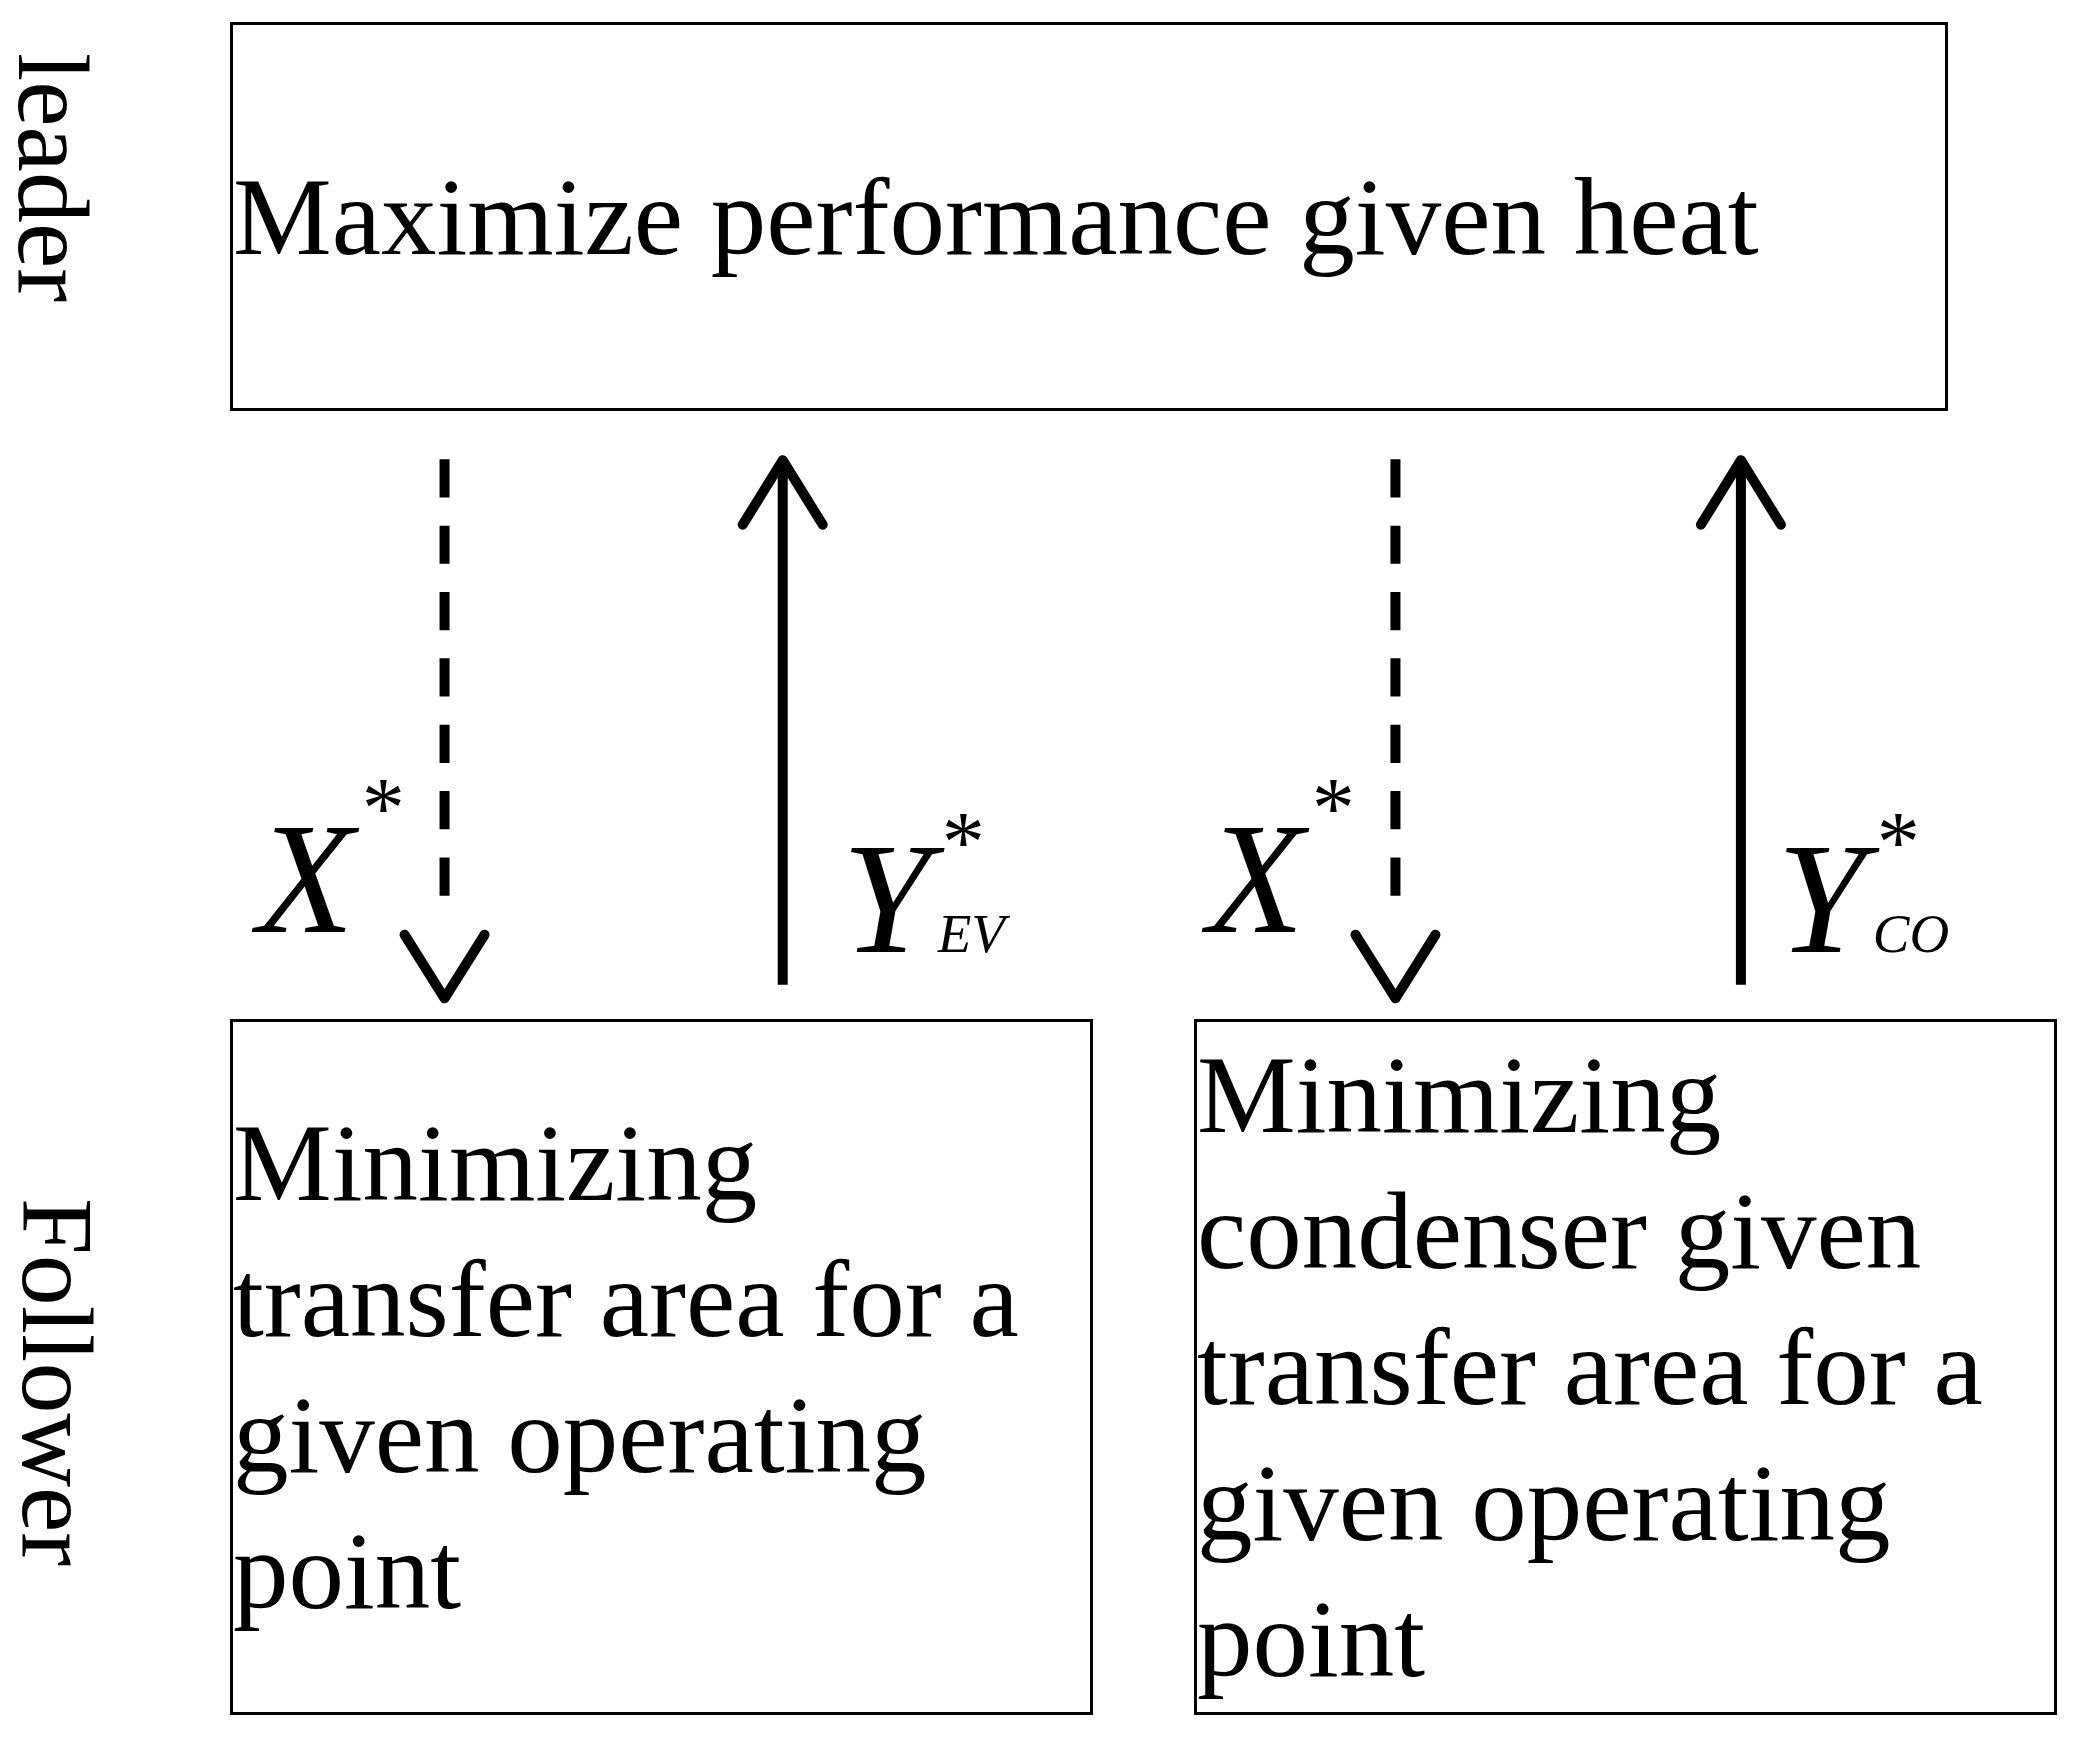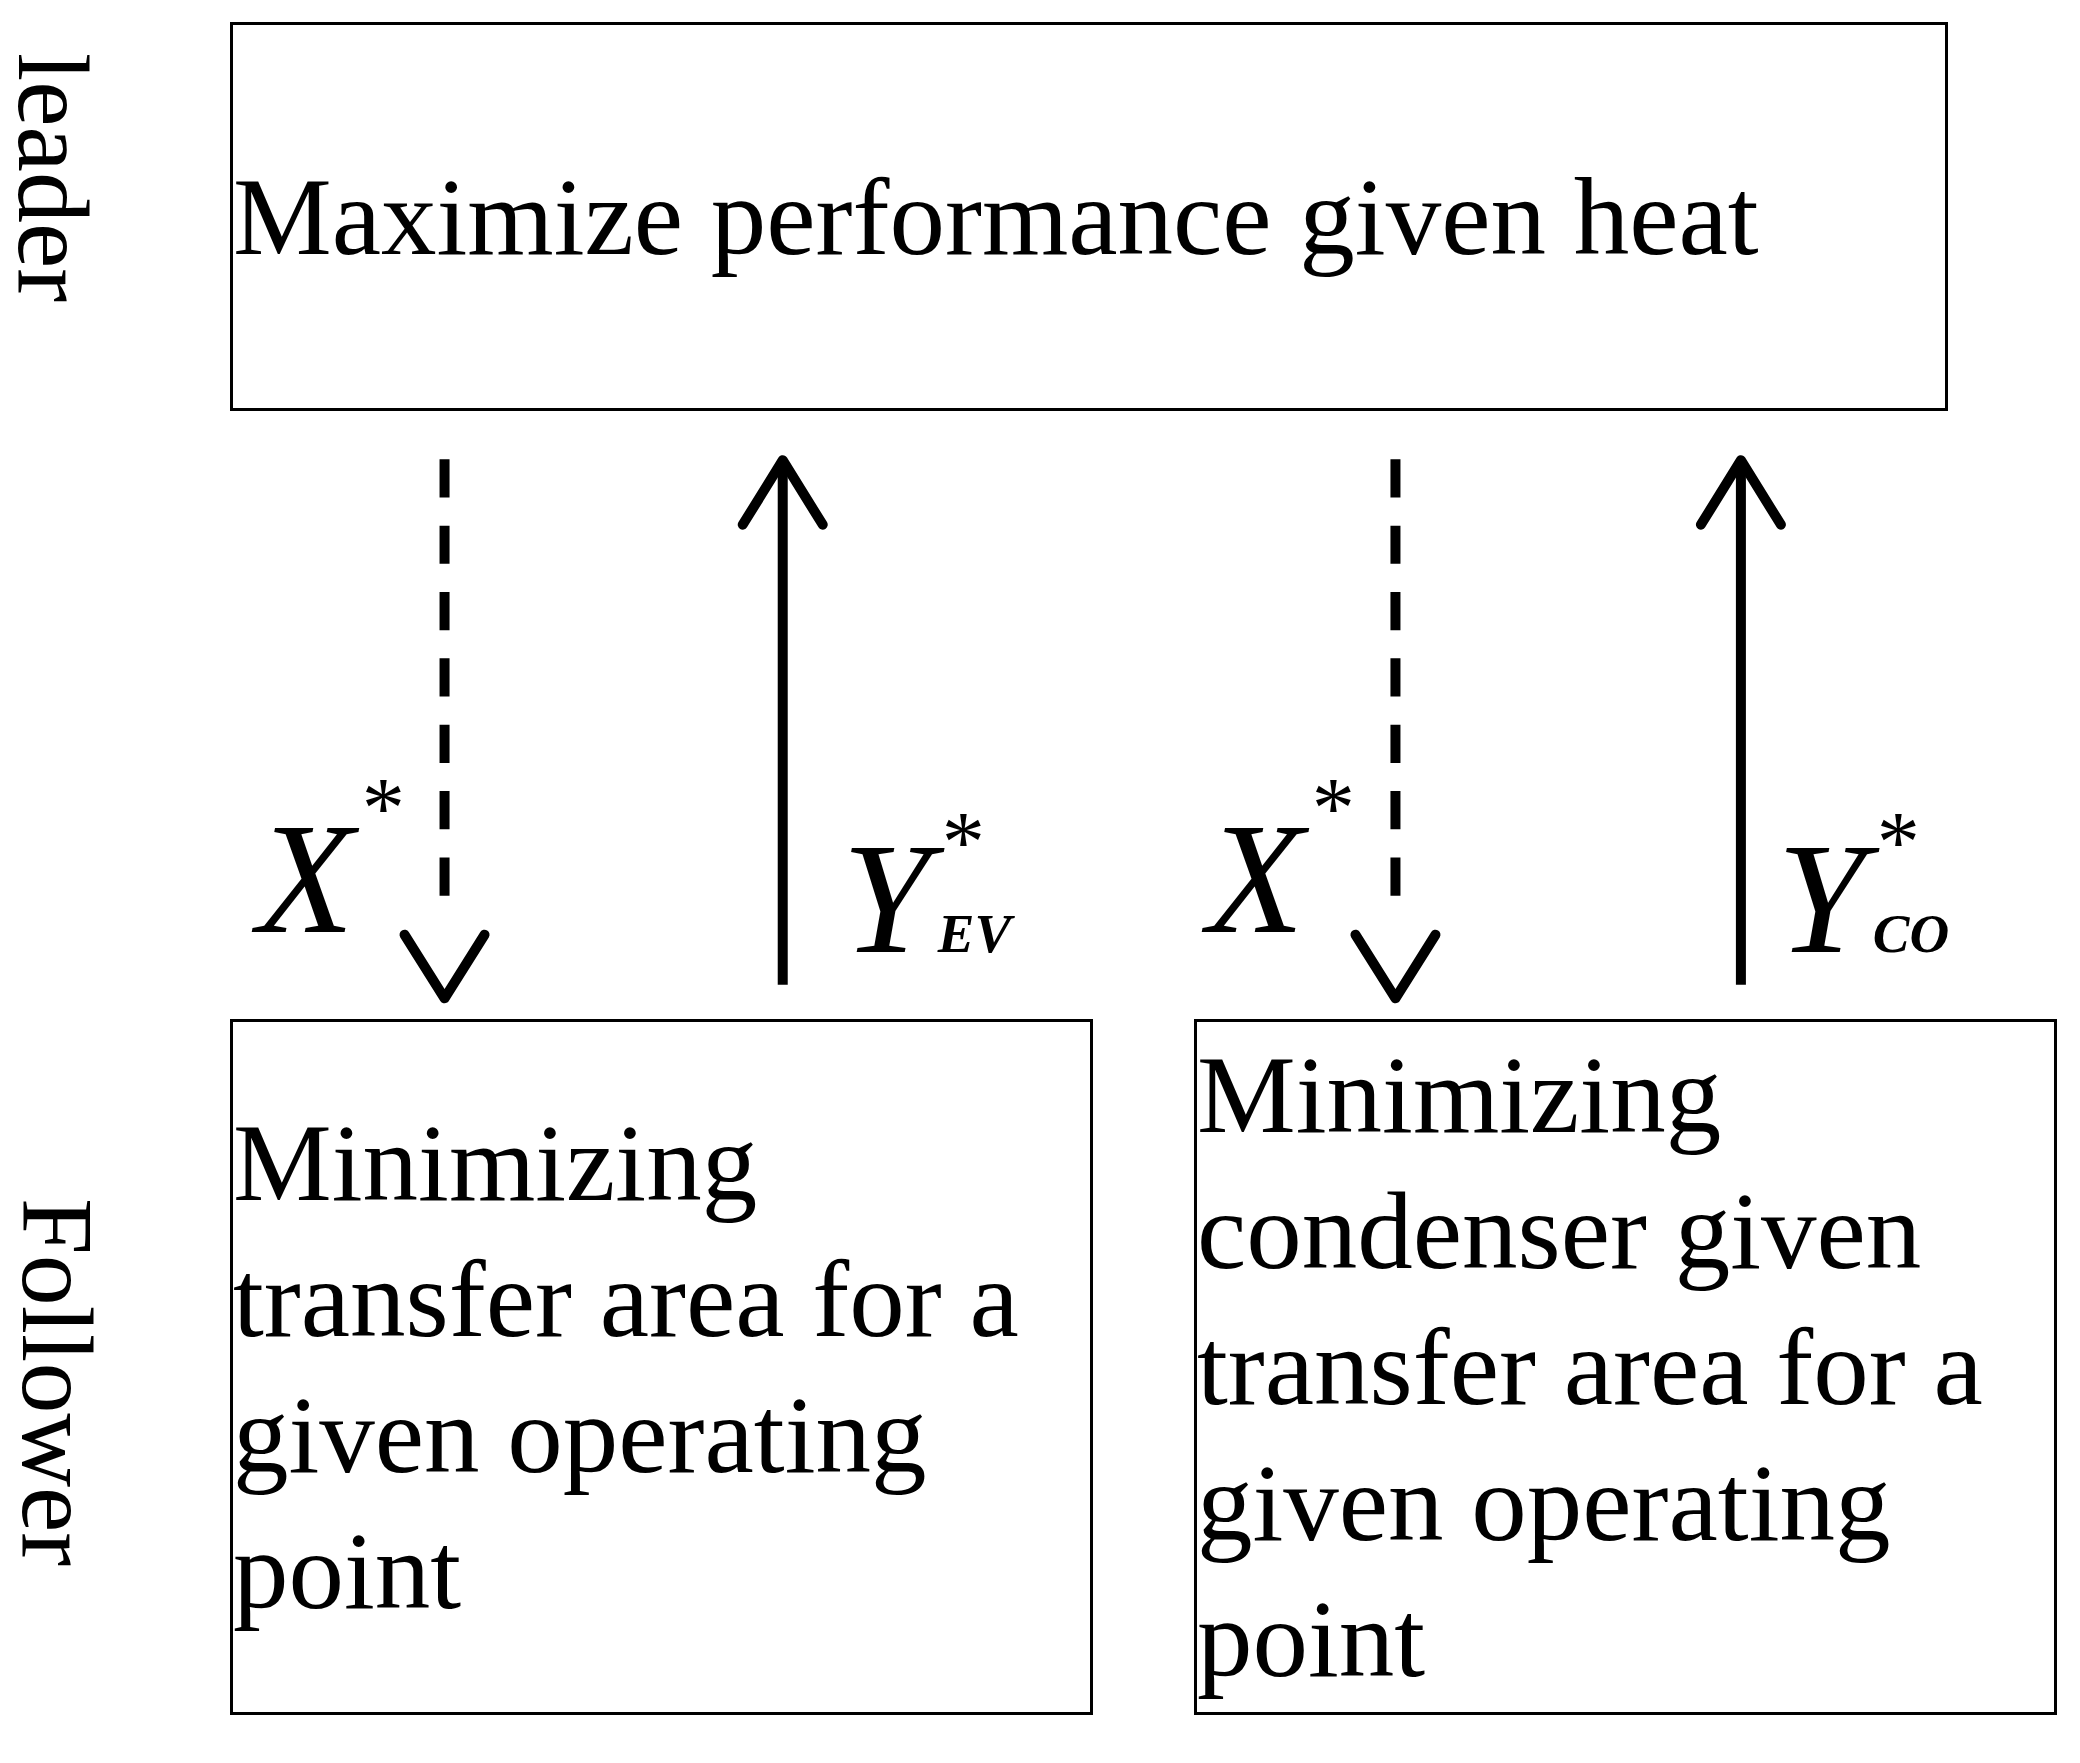--- a/index.html
+++ b/index.html
@@ -82,21 +82,20 @@
   .supsub .sup2 {
     display: block;
     font-size: 86px;
     line-height: 1;
     height: 107px;
   }
   .supsub .sub2 {
     display: block;
     font-size: 55px;
     line-height: 1;
-    font-weight: bold;
   }
 </style>
 </head>
 <body>
 
 <div class="canvas">
 
   <div class="side-label leader">leader</div>
   <div class="side-label follower">Follower</div>
 

